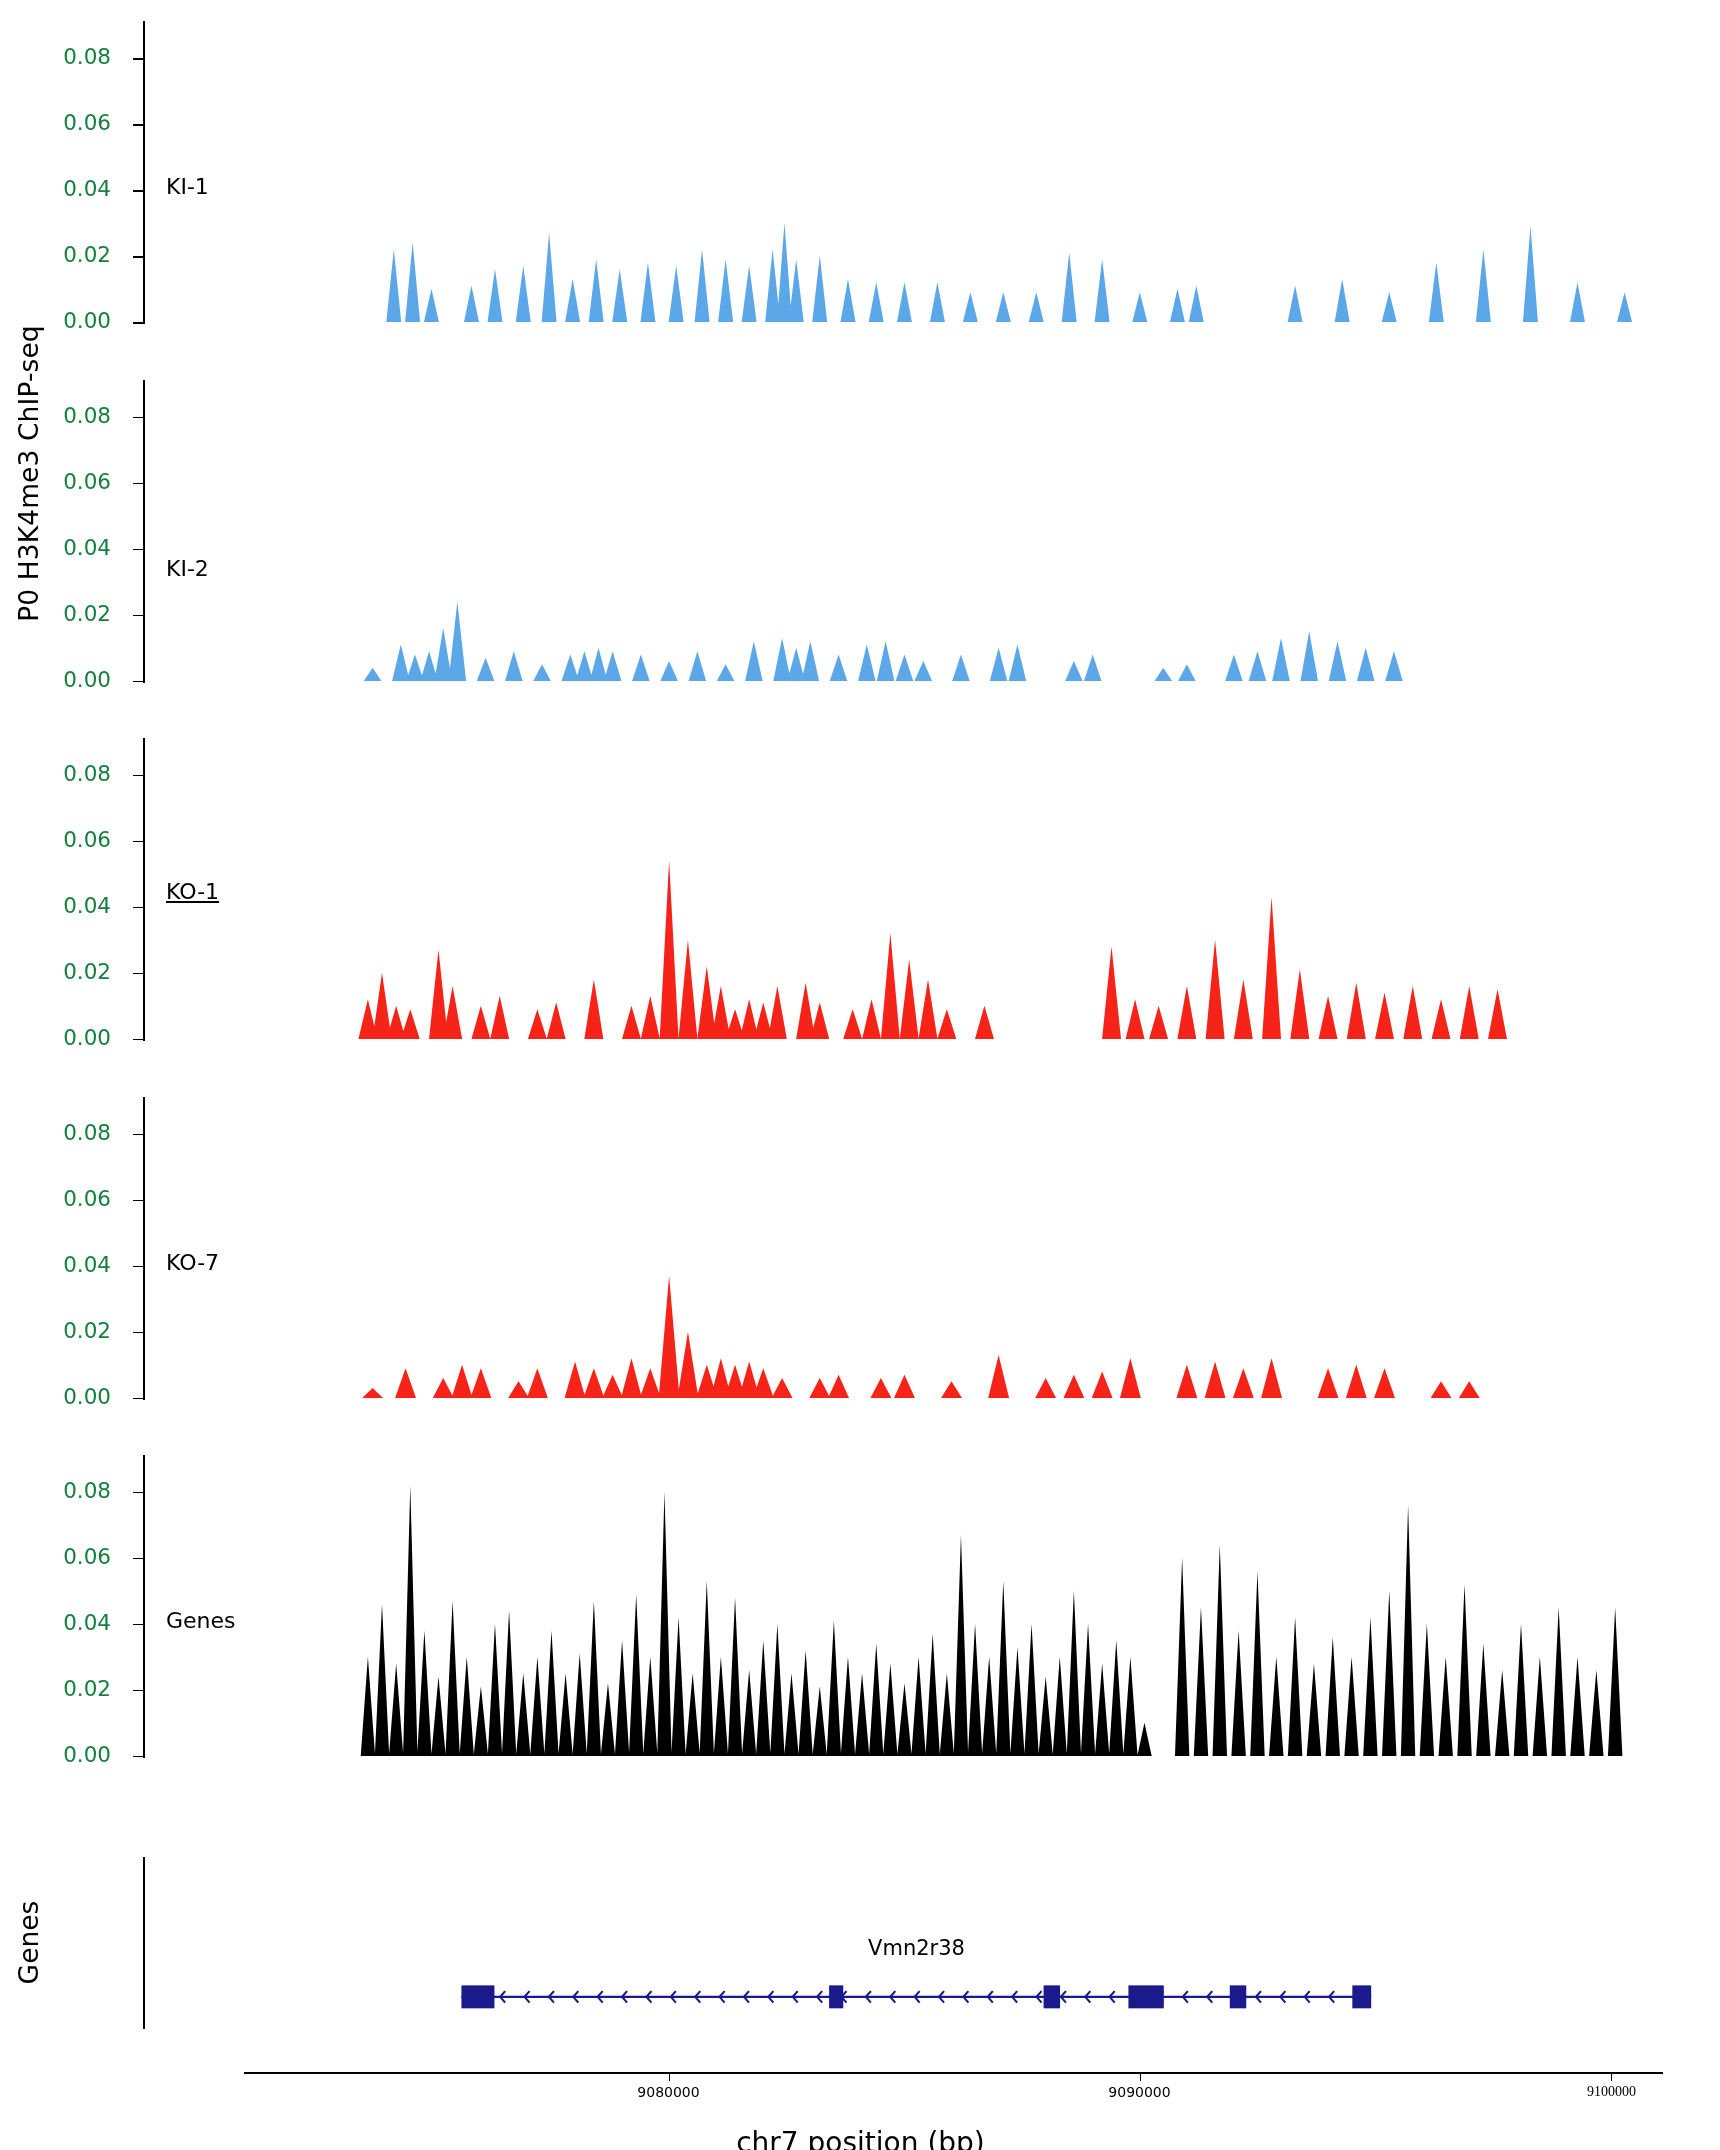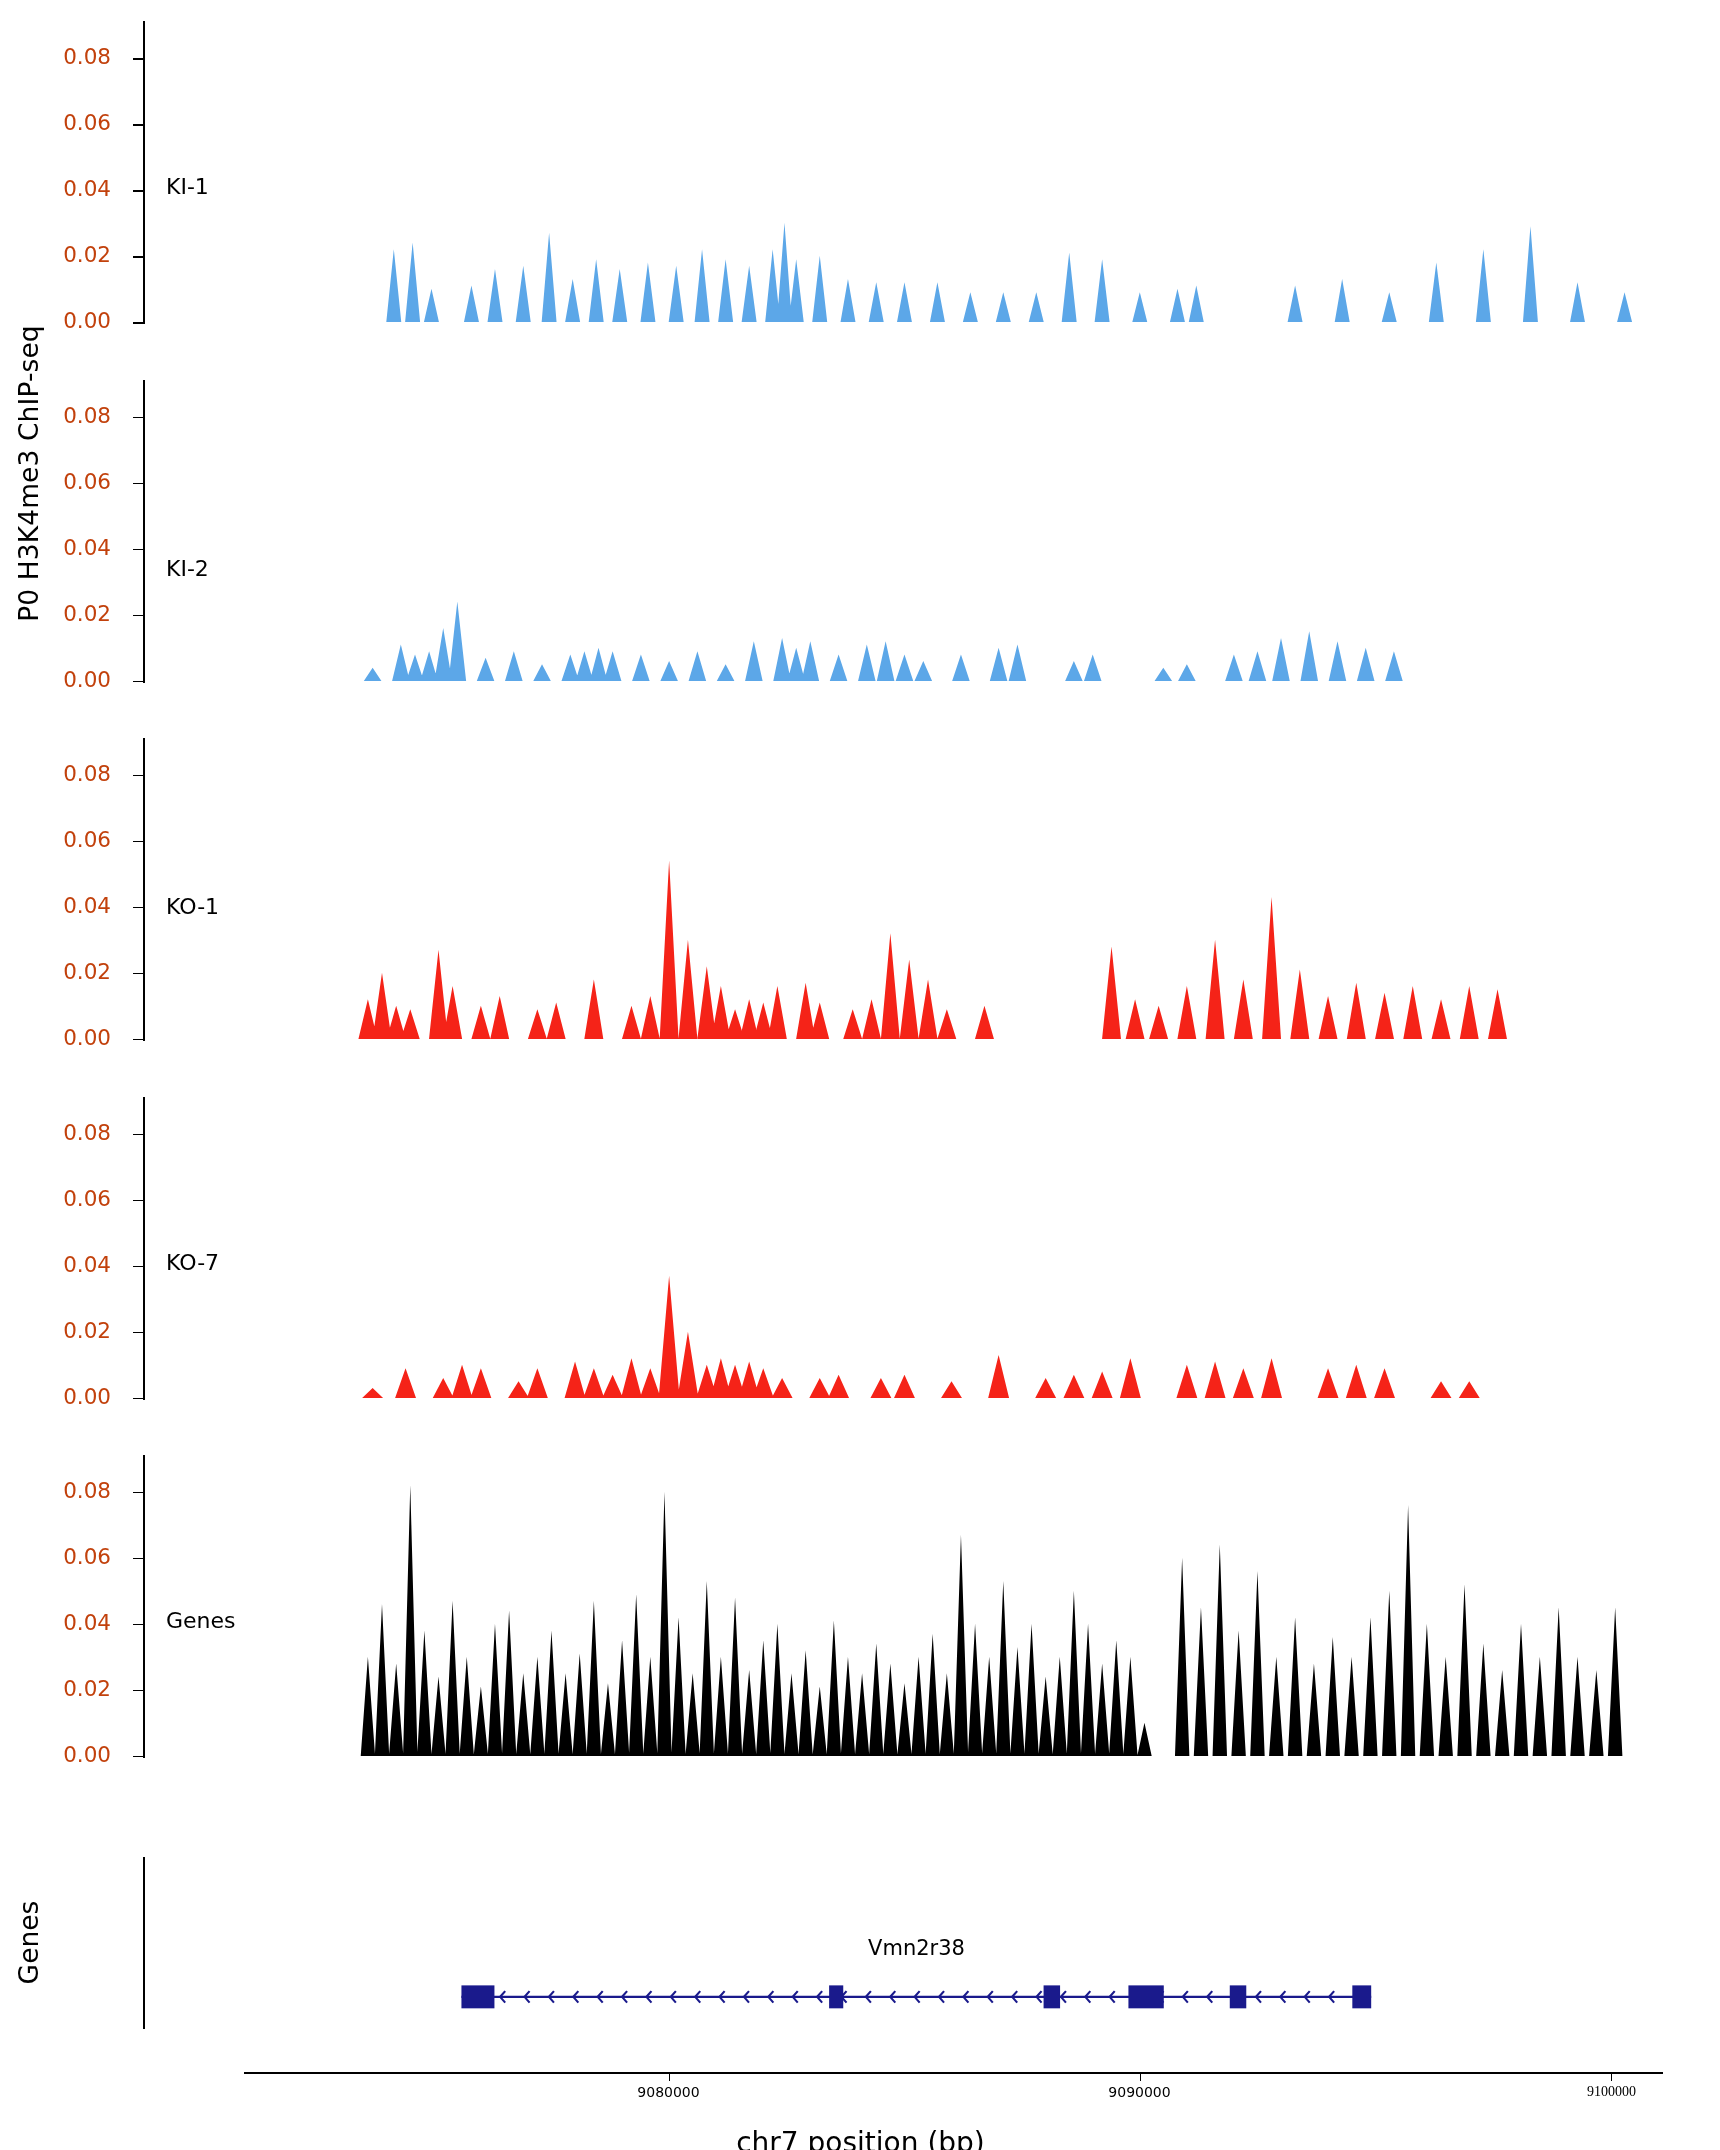--- a/index.html
+++ b/index.html
@@ -20,21 +20,21 @@
     position:absolute;
     left:13px; top:2050px;
     width:215px;
     transform:rotate(-90deg);
     transform-origin:left top;
     font-size:26.5px;
     text-align:center;
   }
 
   .track{position:absolute;left:0;width:1721px;}
-  .ytick{position:absolute;right:0;font-size:21.5px;color:#c2410c;text-align:right;width:93px;}
+  .ytick{position:absolute;right:0;font-size:21.5px;color:#15803d;text-align:right;width:93px;}
   .tickmark{position:absolute;width:10px;height:1.4px;background:#000;}
   .yaxisline{position:absolute;width:2.2px;background:#000;}
   .tracklabel{position:absolute;font-size:22px;color:#000;}
 
   .plotarea{position:absolute;overflow:hidden;}
   .plotarea svg{display:block;}
 
   
   .geneaxisline{position:absolute;width:2.2px;background:#000;}
   .genename{position:absolute;font-size:21px;text-align:center;}
@@ -97,21 +97,21 @@
         <div class="tickmark" style="left: 133px; top: 308px;"></div>
         <div class="ytick" style="left: 18px; top: 294px;">0.00</div>
         <div class="tickmark" style="left: 133px; top: 242px;"></div>
         <div class="ytick" style="left: 18px; top: 228px;">0.02</div>
         <div class="tickmark" style="left: 133px; top: 176px;"></div>
         <div class="ytick" style="left: 18px; top: 162px;">0.04</div>
         <div class="tickmark" style="left: 133px; top: 110px;"></div>
         <div class="ytick" style="left: 18px; top: 96px;">0.06</div>
         <div class="tickmark" style="left: 133px; top: 44px;"></div>
         <div class="ytick" style="left: 18px; top: 29.5px;">0.08</div>
-        <div class="tracklabel" style="left: 166px; top: 163px;">KO-1</div>
+        <div class="tracklabel" style="left: 166px; top: 148px; text-decoration: underline;">KO-1</div>
         <div class="plotarea" style="left: 0px; top: 0px; width: 1721px; height: 358px;">
           <svg width="1721" height="358" viewBox="0 0 2400 500">
             <polygon points="494.4,430.0 498.8,430.0 512.0,374.7 525.2,430.0 518.5,430.0 531.7,337.8 545.0,430.0 538.2,430.0 551.5,383.9 564.7,430.0 558.0,430.0 571.2,388.5 584.4,430.0 577.7,430.0 590.9,430.0 604.1,430.0 597.4,430.0 610.6,305.5 623.8,430.0 617.1,430.0 630.3,356.2 643.6,430.0 636.9,430.0 650.1,430.0 663.3,430.0 656.6,430.0 669.8,383.9 683.0,430.0 682.9,430.0 696.1,370.1 709.3,430.0 709.2,430.0 722.4,430.0 735.6,430.0 735.5,430.0 748.7,388.5 761.9,430.0 761.7,430.0 775.0,379.3 788.2,430.0 788.0,430.0 801.3,430.0 814.5,430.0 814.3,430.0 827.6,347.0 840.8,430.0 840.6,430.0 853.8,430.0 867.1,430.0 866.9,430.0 880.1,383.9 893.4,430.0 893.2,430.0 906.4,370.1 919.7,430.0 919.5,430.0 932.7,181.0 945.9,430.0 945.8,430.0 959.0,291.7 972.2,430.0 972.1,430.0 985.3,328.6 998.5,430.0 991.8,430.0 1005.0,356.2 1018.3,430.0 1011.5,430.0 1024.8,388.5 1038.0,430.0 1031.3,430.0 1044.5,374.7 1057.7,430.0 1051.0,430.0 1064.2,379.3 1077.4,430.0 1070.7,430.0 1083.9,356.2 1097.1,430.0 1090.4,430.0 1103.6,430.0 1116.9,430.0 1110.1,430.0 1123.4,351.6 1136.6,430.0 1129.9,430.0 1143.1,379.3 1156.3,430.0 1149.6,430.0 1162.8,430.0 1176.0,430.0 1175.9,430.0 1189.1,388.5 1202.3,430.0 1202.2,430.0 1215.4,374.7 1228.6,430.0 1228.5,430.0 1241.7,282.4 1254.9,430.0 1254.8,430.0 1268.0,319.3 1281.2,430.0 1281.0,430.0 1294.3,347.0 1307.5,430.0 1307.3,430.0 1320.6,388.5 1333.8,430.0 1333.6,430.0 1346.9,430.0 1360.1,430.0 1359.9,430.0 1373.1,383.9 1386.4,430.0 1386.2,430.0 1399.4,430.0 1412.7,430.0 1412.5,430.0 1425.7,430.0 1439.0,430.0 1438.8,430.0 1452.0,430.0 1465.2,430.0 1471.7,430.0 1484.9,430.0 1498.1,430.0 1504.5,430.0 1517.8,430.0 1531.0,430.0 1537.4,430.0 1550.6,300.9 1563.8,430.0 1570.3,430.0 1583.5,374.7 1596.7,430.0 1603.1,430.0 1616.4,383.9 1629.6,430.0 1642.6,430.0 1655.8,356.2 1669.0,430.0 1682.0,430.0 1695.2,291.7 1708.5,430.0 1721.5,430.0 1734.7,347.0 1747.9,430.0 1760.9,430.0 1774.1,231.7 1787.3,430.0 1800.3,430.0 1813.6,333.2 1826.8,430.0 1839.8,430.0 1853.0,370.1 1866.2,430.0 1879.2,430.0 1892.4,351.6 1905.7,430.0 1918.7,430.0 1931.9,365.4 1945.1,430.0 1958.1,430.0 1971.3,356.2 1984.5,430.0 1997.6,430.0 2010.8,374.7 2024.0,430.0 2037.0,430.0 2050.2,356.2 2063.4,430.0 2076.4,430.0 2089.7,360.8 2102.9,430.0 2115.9,430.0 2129.1,430.0 2142.3,430.0 2155.3,430.0 2168.5,430.0 2181.8,430.0 2194.8,430.0 2208.0,430.0 2221.2,430.0 2234.2,430.0 2247.4,430.0 2260.6,430.0 2267.1,430.0 2280.3,430.0 2293.5,430.0 2297.9,430.0" fill="#F52318" stroke="none"></polygon>
           </svg>
         </div>
       </div>
       <div class="track" style="top: 1090px; height: 358px;">
         <div class="yaxisline" style="left: 143px; top: 7.2px; height: 303px;"></div>
         <div class="tickmark" style="left: 133px; top: 308px;"></div>
         <div class="ytick" style="left: 18px; top: 294px;">0.00</div>

